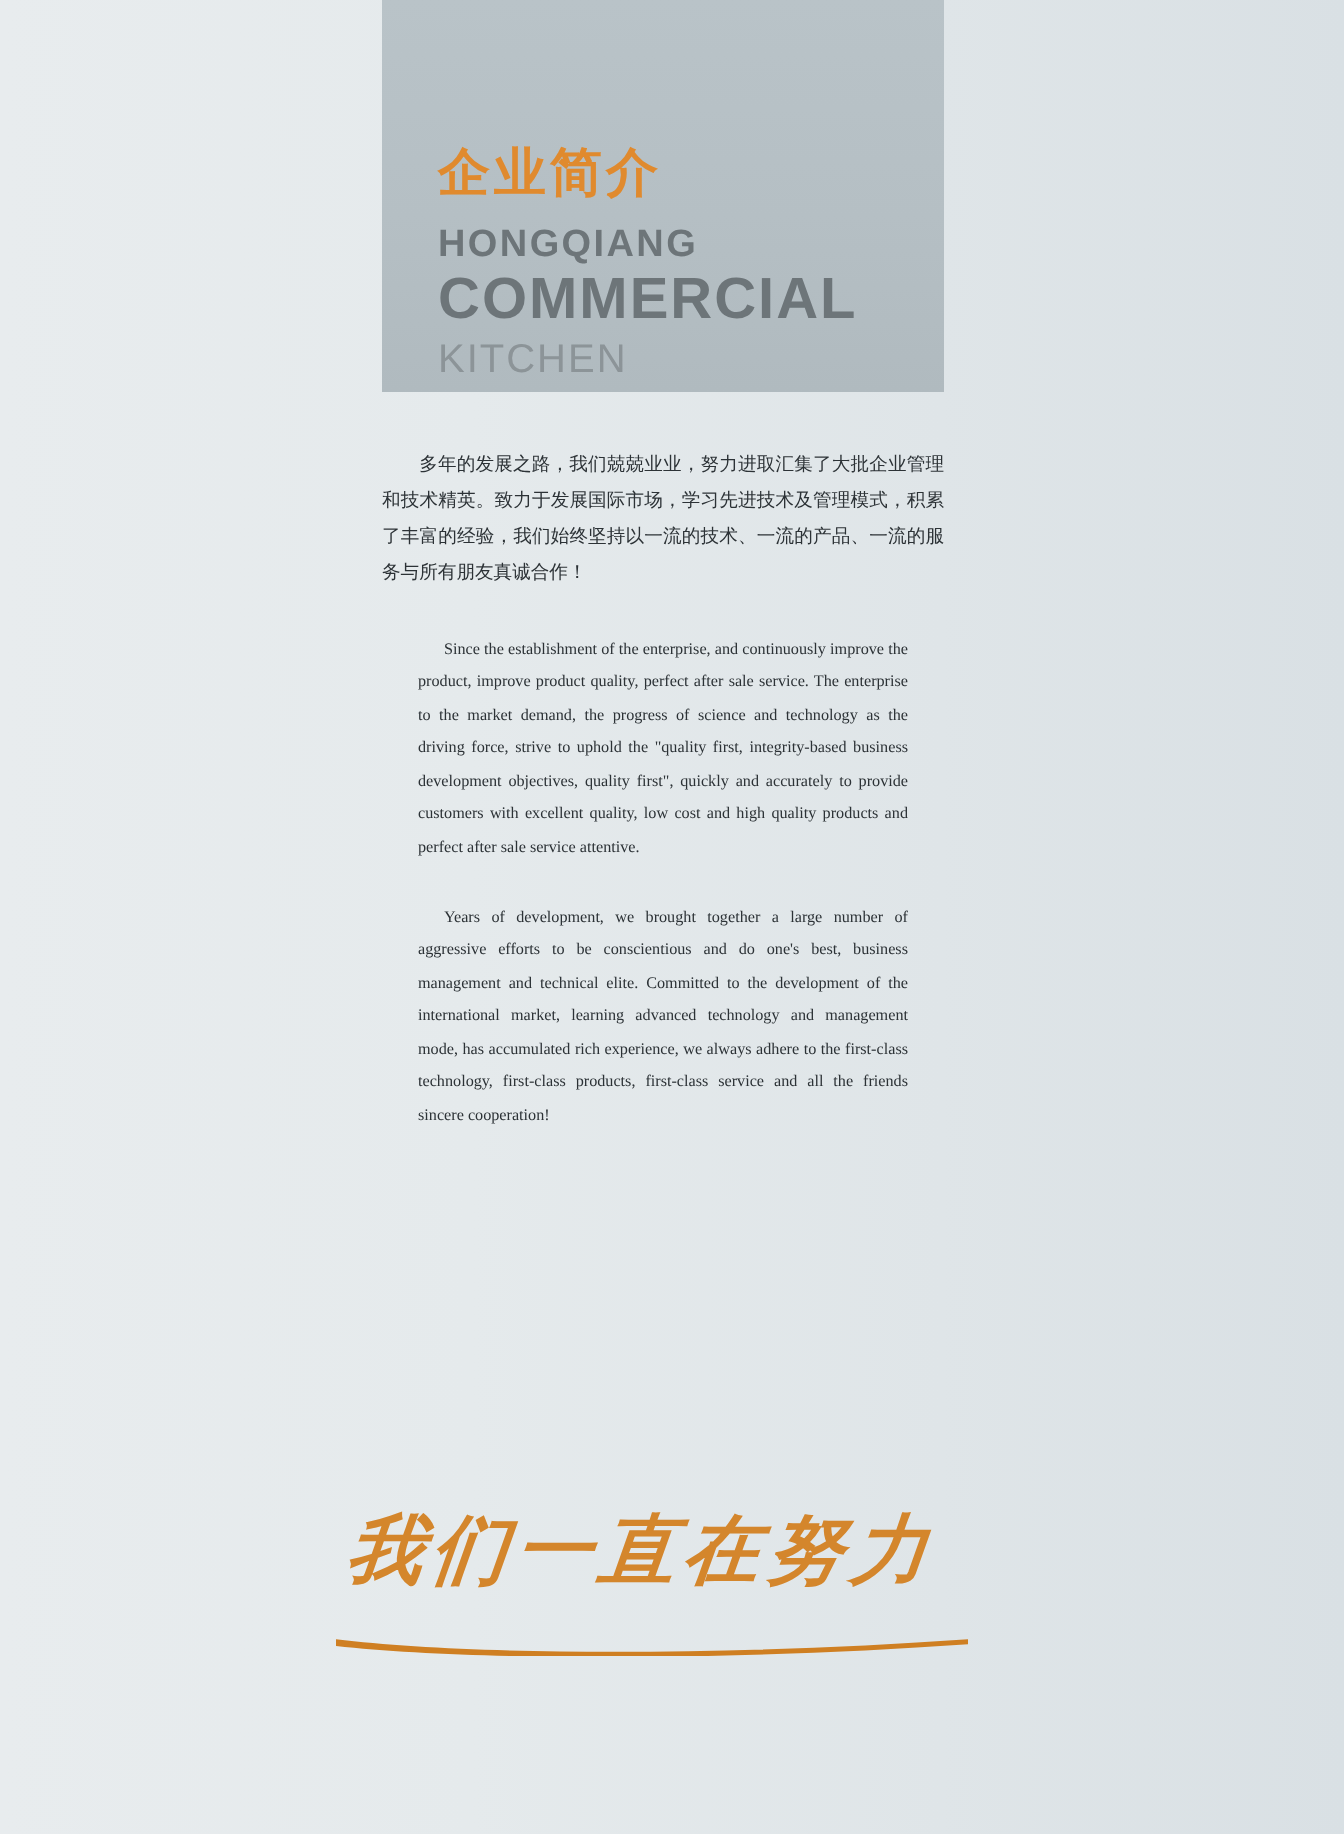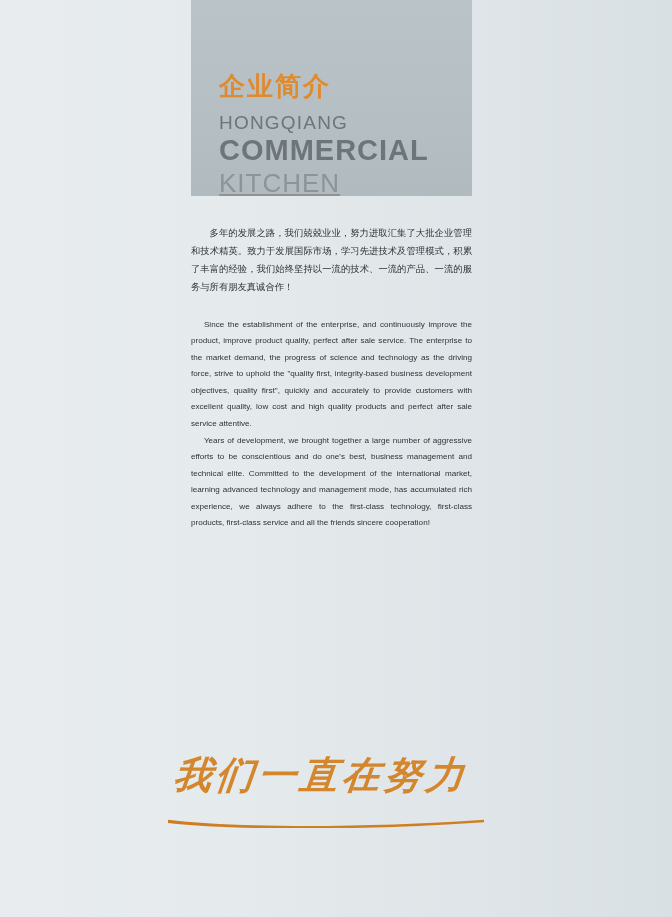--- a/index.html
+++ b/index.html
@@ -35,37 +35,36 @@
     color: #e08a2e;
     letter-spacing: 2px;
     font-weight: bold;
     line-height: 1.1;
     margin: 0 0 10px 0;
   }
   .title-en-1 {
     font-size: 19px;
     color: #6d7579;
     letter-spacing: 1.2px;
-    font-weight: normal;
+    font-weight: bold;
     line-height: 1.25;
   }
   .title-en-2 {
     font-size: 29px;
     color: #6d7579;
     letter-spacing: 1px;
     font-weight: bold;
     line-height: 1.15;
   }
   .title-en-3 {
-    font-size: 26px;
+    font-size: 20px;
     color: #8c9498;
     letter-spacing: 1px;
     font-weight: normal;
     line-height: 1.2;
-    text-decoration: underline;
   }
 
   
   .content {
     position: absolute;
     left: 191px;
     top: 224px;
     width: 281px;
   }
   .para-cn {
@@ -77,22 +76,22 @@
     text-indent: 2em;
     margin: 0 0 2px 0;
     font-family: "DejaVu Sans", "Liberation Sans", sans-serif;
   }
   .para-en {
     font-size: 8.1px;
     line-height: 2.05;
     color: #2c3236;
     text-align: justify;
     text-indent: 1.6em;
-    margin: 0;
-    font-family: Liberation Sans, sans-serif;
+    margin: 18px;
+    font-family: Liberation Serif, serif;
   }
   .en-block {
     margin-top: 20px;
   }
 
   
   .slogan-wrap {
     position: absolute;
     left: 160px;
     top: 748px;

